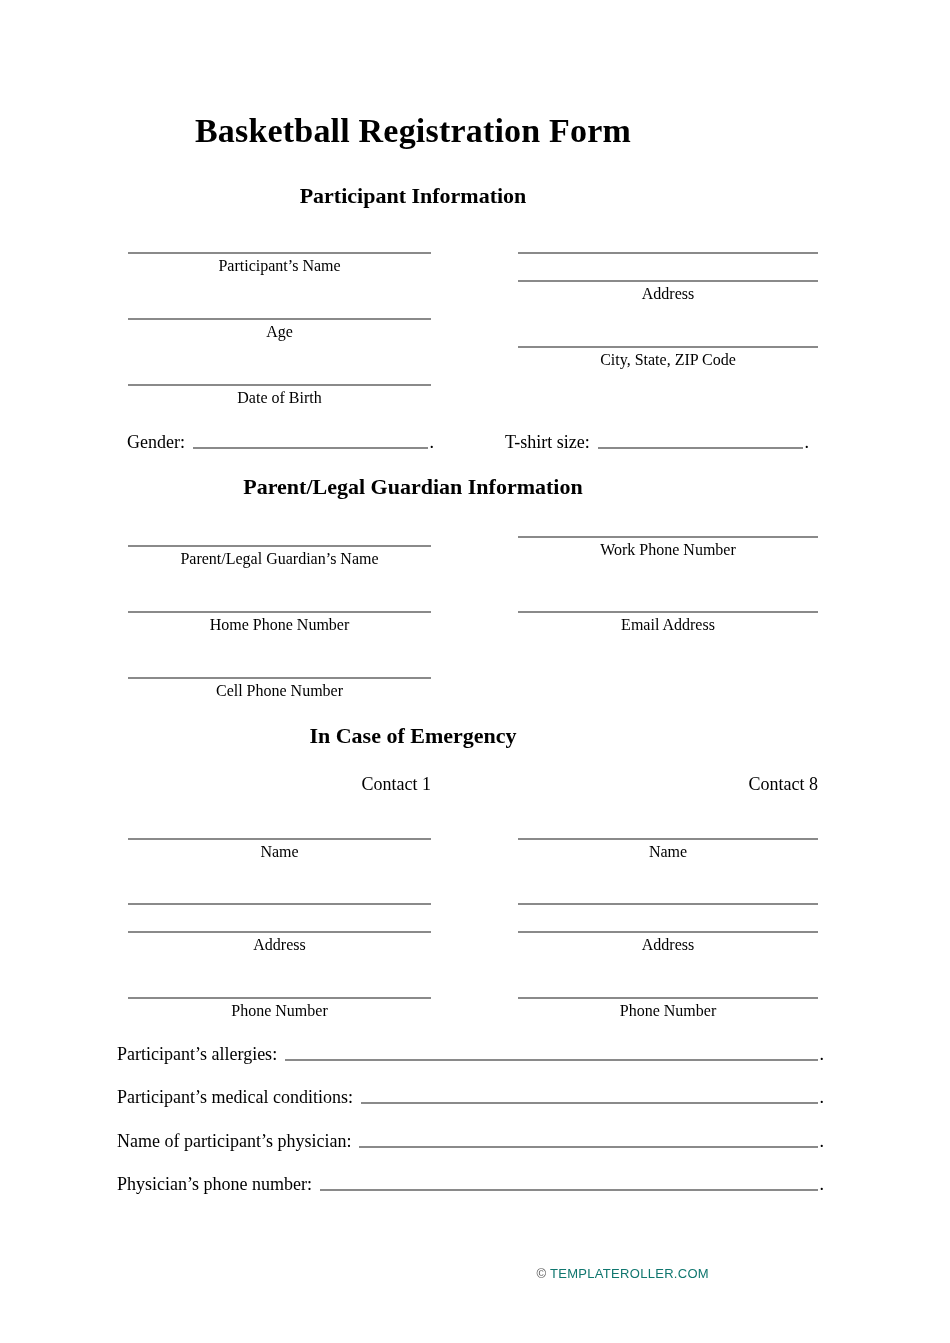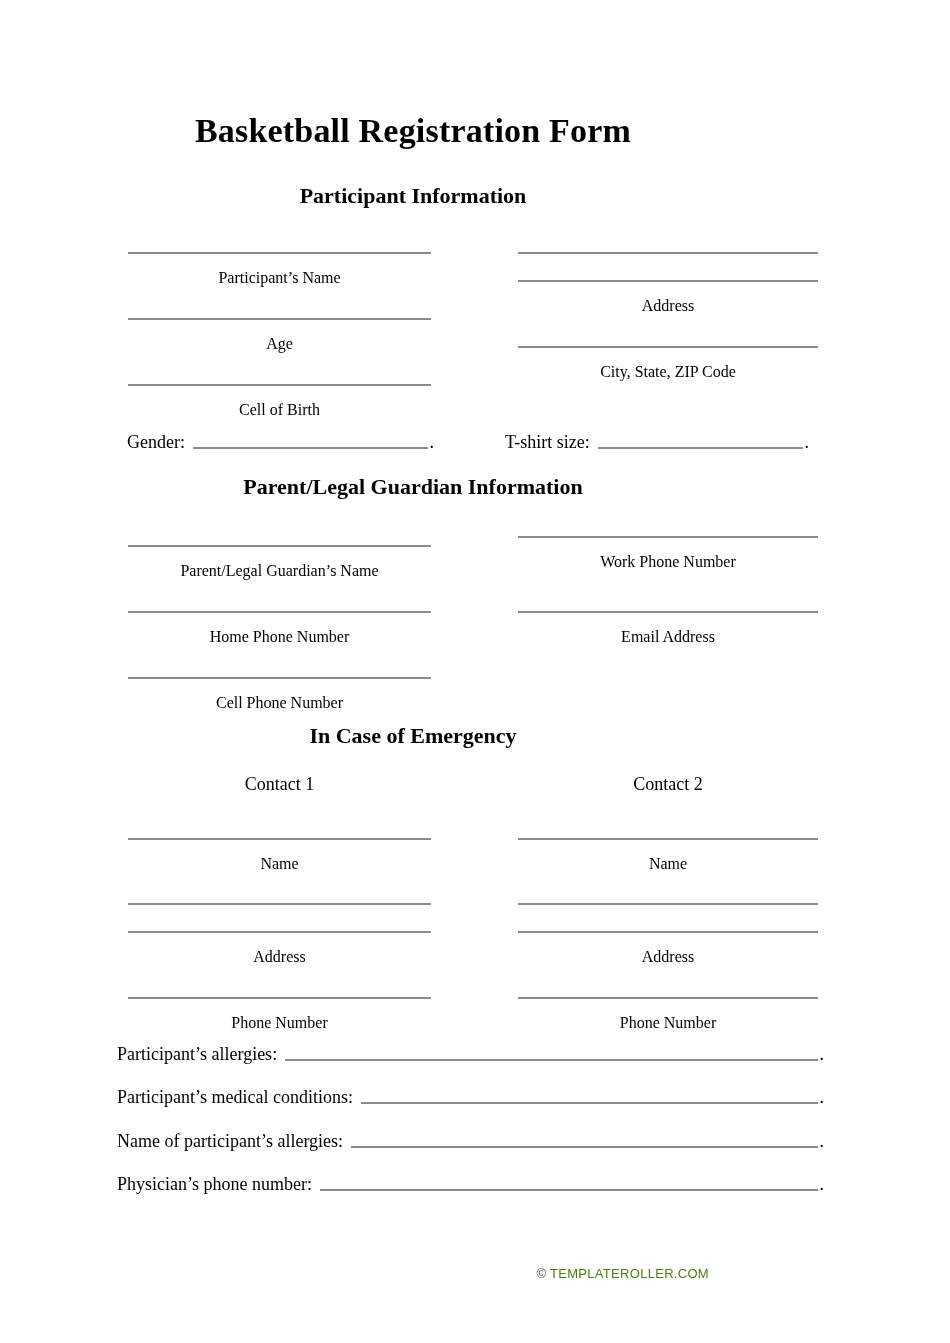--- a/index.html
+++ b/index.html
@@ -13,57 +13,57 @@
   }
   .h-section{
     position:absolute;left:0;right:0;text-align:center;
     font-size:22px;font-weight:bold;
   }
   .field{position:absolute;}
   .col-l{left:128px;width:303px;}
   .col-r{left:518px;width:300px;}
   .rule{height:2px;background:#8a8a8a;}
   .rule.mt{margin-top:26px;}
-  .field-label{display:block;text-align:center;font-size:16px;padding-top:15px;}
-  .contact-h{position:absolute;text-align:center;font-size:18px;}
+  .field-label{display:block;text-align:center;font-size:16px;padding-top:3px;}
+  .contact-h{position:absolute;text-align:right;font-size:18px;}
   .inline-row{position:absolute;display:flex;align-items:flex-end;font-size:18px;}
   .inline-row .lbl{white-space:nowrap;}
   .blank{
     display:block;height:0;border-bottom:2px solid #8a8a8a;
     align-self:flex-end;margin:0 0 4px 8px;
   }
   .fill{flex:1;}
   .period{margin-left:2px;}
   .footer{
     position:absolute;top:1266px;right:117px;
     font-family:"Liberation Sans", sans-serif;font-size:13px;letter-spacing:.3px;
   }
   .footer .copy{color:#555555;}
-  .footer a{color:#4d7c0f;text-decoration:none;}
+  .footer a{color:#0f766e;text-decoration:none;}
 </style>
 </head>
 <body>
 
 <div class="page">
 
   <div class="h-title">Basketball Registration Form</div>
 
   <div class="h-section" style="top:183px;">Participant Information</div>
 
   <div class="field col-l" style="top:252px;">
     <div class="rule"></div>
     <span class="field-label">Participant’s Name</span>
   </div>
   <div class="field col-l" style="top:318px;">
     <div class="rule"></div>
     <span class="field-label">Age</span>
   </div>
   <div class="field col-l" style="top:384px;">
     <div class="rule"></div>
-    <span class="field-label">Cell of Birth</span>
+    <span class="field-label">Date of Birth</span>
   </div>
 
   <div class="field col-r" style="top:252px;">
     <div class="rule"></div>
     <div class="rule mt"></div>
     <span class="field-label">Address</span>
   </div>
   <div class="field col-r" style="top:346px;">
     <div class="rule"></div>
     <span class="field-label">City, State, ZIP Code</span>
@@ -99,21 +99,21 @@
     <span class="field-label">Work Phone Number</span>
   </div>
   <div class="field col-r" style="top:611px;">
     <div class="rule"></div>
     <span class="field-label">Email Address</span>
   </div>
 
   <div class="h-section" style="top:723px;">In Case of Emergency</div>
 
   <div class="contact-h col-l" style="top:774px;">Contact 1</div>
-  <div class="contact-h col-r" style="top:774px;">Contact 2</div>
+  <div class="contact-h col-r" style="top:774px;">Contact 8</div>
 
   <div class="field col-l" style="top:838px;">
     <div class="rule"></div>
     <span class="field-label">Name</span>
   </div>
   <div class="field col-r" style="top:838px;">
     <div class="rule"></div>
     <span class="field-label">Name</span>
   </div>
 
@@ -141,21 +141,21 @@
     <span class="lbl">Participant’s allergies:</span>
     <span class="blank fill"></span>
     <span class="period">.</span>
   </div>
   <div class="inline-row" style="left:117px;top:1087px;width:707px;">
     <span class="lbl">Participant’s medical conditions:</span>
     <span class="blank fill"></span>
     <span class="period">.</span>
   </div>
   <div class="inline-row" style="left:117px;top:1131px;width:707px;">
-    <span class="lbl">Name of participant’s allergies:</span>
+    <span class="lbl">Name of participant’s physician:</span>
     <span class="blank fill"></span>
     <span class="period">.</span>
   </div>
   <div class="inline-row" style="left:117px;top:1174px;width:707px;">
     <span class="lbl">Physician’s phone number:</span>
     <span class="blank fill"></span>
     <span class="period">.</span>
   </div>
 
   <div class="footer">

